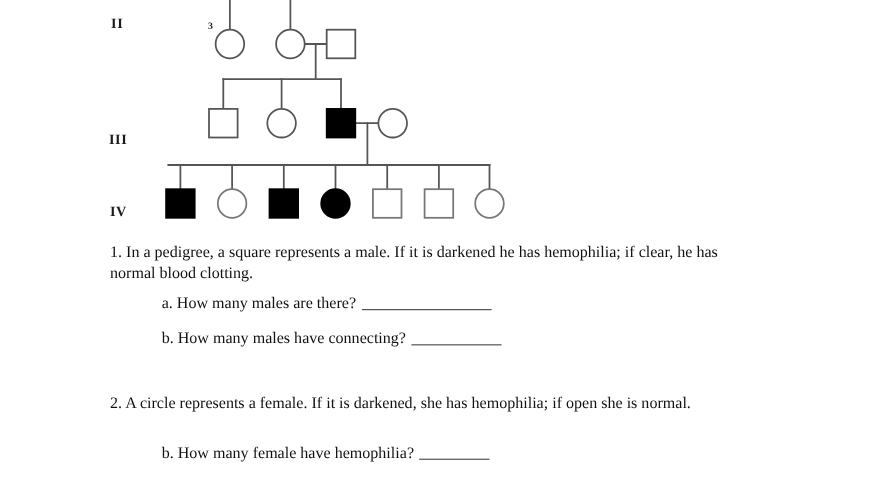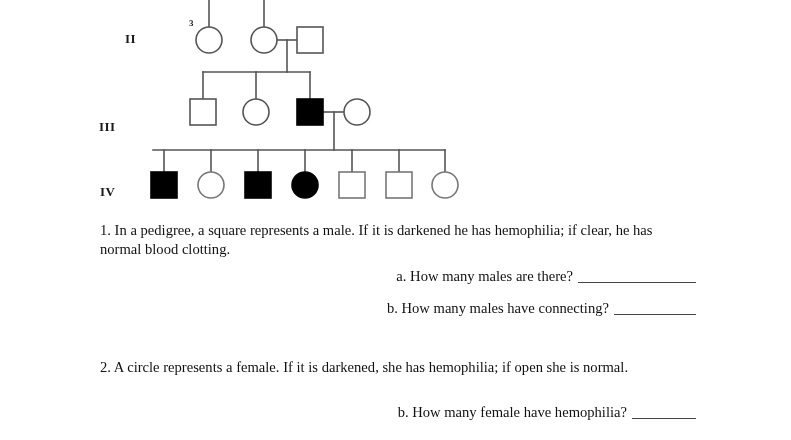--- a/index.html
+++ b/index.html
@@ -37,21 +37,21 @@
   }
 
   .gen-label {
     position: absolute;
     font-family: "Liberation Serif", "DejaVu Serif", serif;
     font-weight: bold;
     font-size: 13px;
     letter-spacing: 0.5px;
     color: #1a1a1a;
   }
-  #gen-label-ii  { left: 101px; top: 31px; margin-left: 24px; }
+  #gen-label-ii  { left: 101px; top: 13px; }
   #gen-label-iii { left: 99px;  top: 119px; }
   #gen-label-iv  { left: 100px; top: 184px; }
 
   .sup-note {
     position: absolute;
     font-family: "Liberation Serif", "DejaVu Serif", serif;
     font-weight: bold;
     font-size: 9px;
     color: #1a1a1a;
   }
@@ -68,21 +68,20 @@
     color: #111111;
   }
   .q-block { margin: 12px; }
   .q-stem {
     margin: 0 0 0 0;
     padding: 0;
   }
   .q-sub {
     margin: 0;
     padding-left: 47px;
-    text-align: right;
   }
   .spacer-sm { height: 9px; }
   .spacer-md { height: 13px; }
   .spacer-lg { height: 17px; }
 
   .blank-line {
     display: inline-block;
     border-bottom: 1px solid #444444;
     vertical-align: -2px;
     margin-left: 5px;

